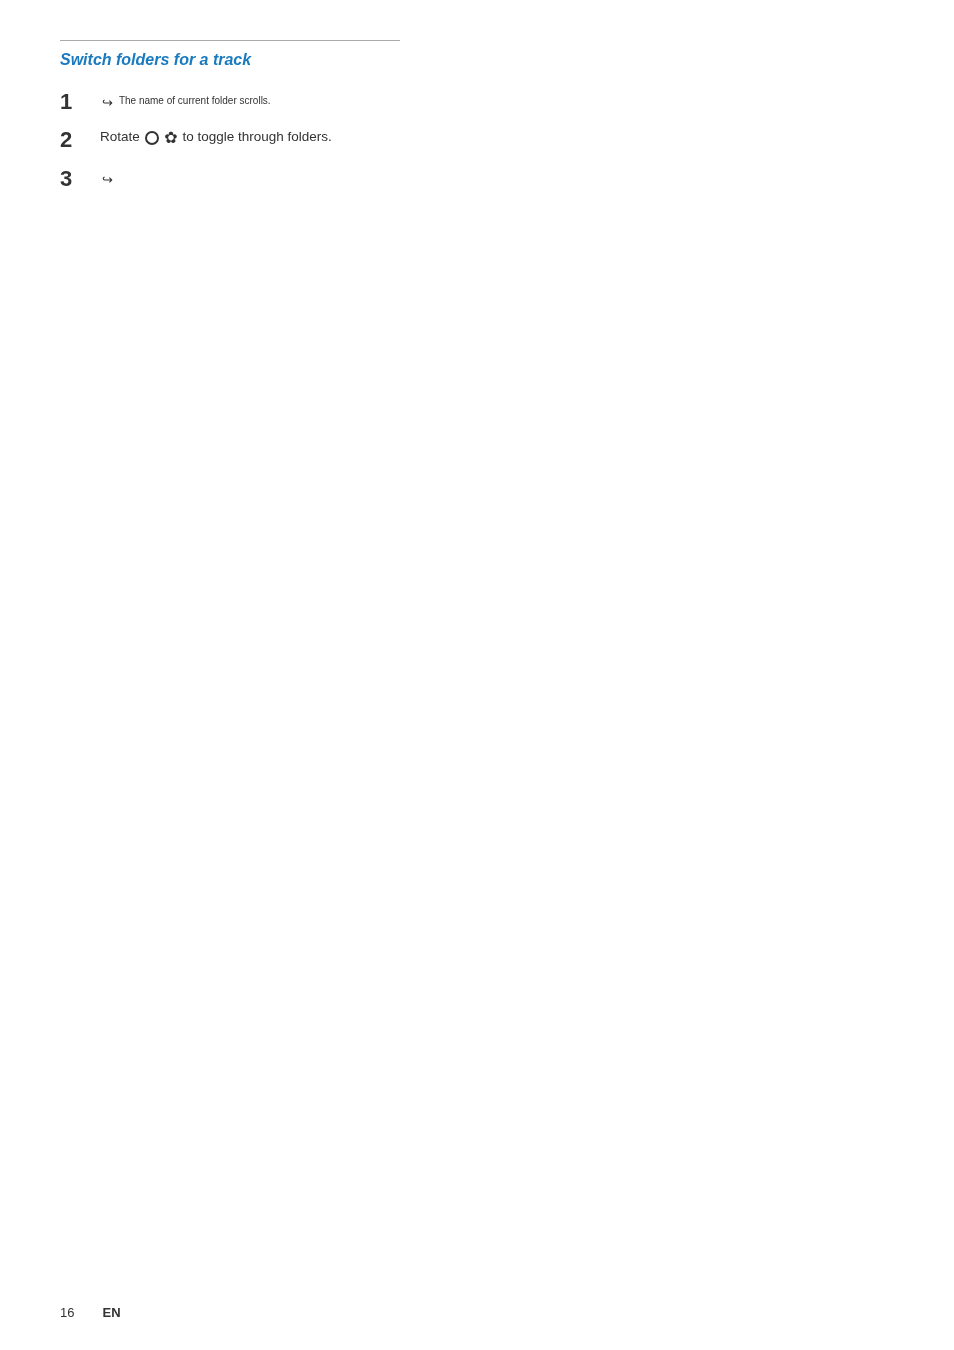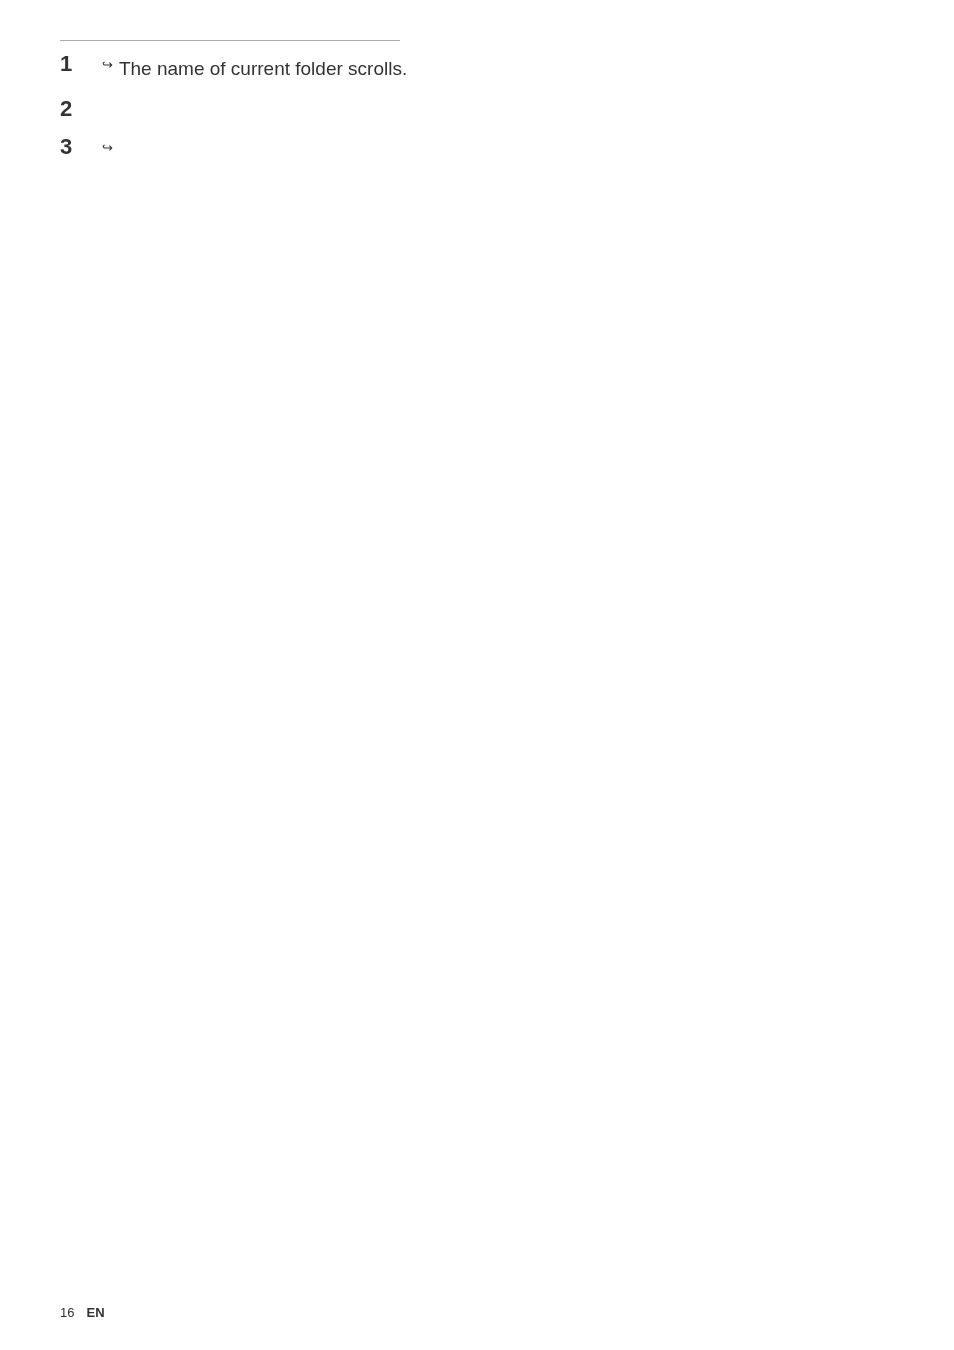--- a/index.html
+++ b/index.html
@@ -77,21 +77,21 @@
     }
 
     .arrow-symbol {
       font-size: 13px;
       margin-right: 6px;
       color: #333;
       line-height: 1.5;
     }
 
     .result-text {
-      font-size: 19px;
+      font-size: 10px;
       line-height: 1.5;
       color: #333;
     }
 
     .icon-source {
       display: inline-block;
       width: 14px;
       height: 10px;
       background: #555;
       border-radius: 1px;
@@ -132,56 +132,65 @@
     }
 
     .page-footer {
       position: absolute;
       bottom: 30px;
       left: 60px;
       font-size: 13px;
       color: #333;
       display: flex;
       align-items: center;
-      gap: 12px;
+      gap: 28px;
     }
 
     .page-number {
       font-size: 13px;
       color: #333;
     }
 
     .page-lang {
       font-size: 13px;
       font-weight: bold;
       color: #333;
     }
   </style>
 </head>
 <body>
 
 <div class="page-container">
 
   <hr class="top-rule">
 
+  <h2 class="section-title">Switch folders for a track</h2>
 
   <ul class="steps-list">
 
     <li class="step-item">
       <div class="step-number">1</div>
       <div class="step-content">
         <div class="step-result">
           <span class="arrow-symbol">↪</span>
           <span class="result-text">The name of current folder scrolls.</span>
         </div>
       </div>
     </li>
 
     <li class="step-item">
       <div class="step-number">2</div>
+      <div class="step-content">
+        <div class="step-text">
+          Rotate
+          <span class="icon-circle"></span>
+          <span class="icon-knob">✿</span>
+          to toggle through folders.
+        </div>
+      </div>
     </li>
 
     <li class="step-item">
       <div class="step-number">3</div>
       <div class="step-content">
         <div class="step-result">
           <span class="arrow-symbol">↪</span>
         </div>
       </div>
     </li>

